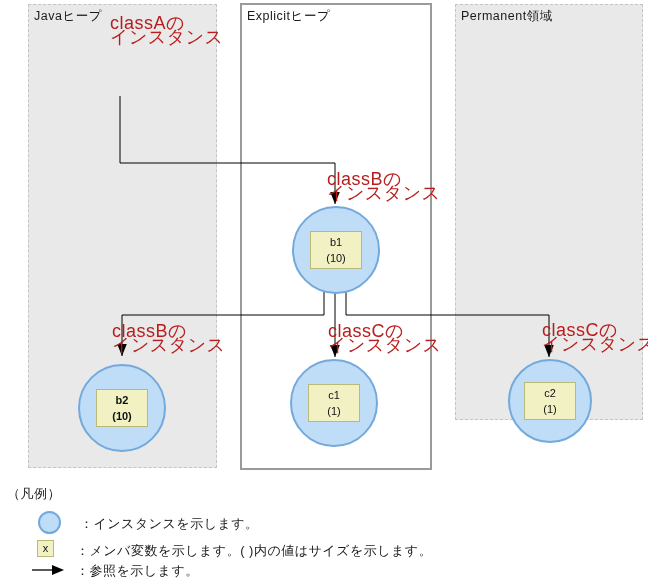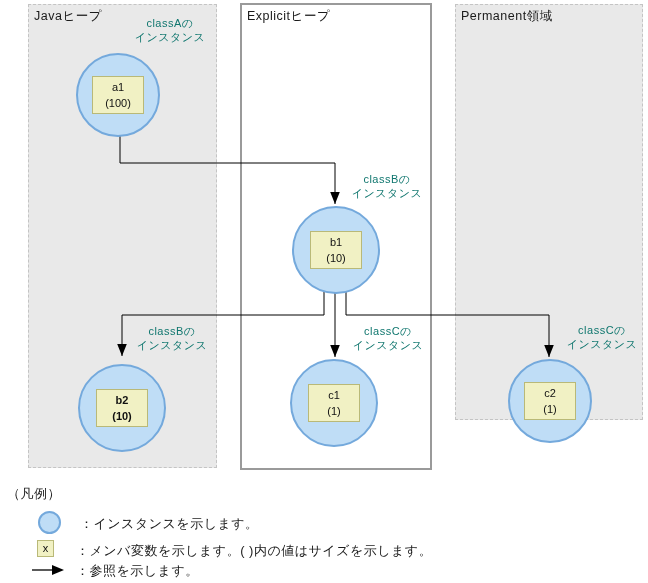--- a/index.html
+++ b/index.html
@@ -33,22 +33,22 @@
   #inst-b1{left:292px;top:206px;width:88px;height:88px;}
   #inst-b2{left:78px;top:364px;width:88px;height:88px;font-weight:bold;}
   #inst-c1{left:290px;top:359px;width:88px;height:88px;}
   #inst-c2{left:508px;top:359px;width:84px;height:84px;}
   .member{position:absolute;left:50%;top:50%;transform:translate(-50%,-50%);
           width:52px;height:38px;box-sizing:border-box;padding-top:2px;
           background:var(--member-fill);border:1px solid var(--member-border);
           text-align:center;font-size:11px;line-height:16px;color:#111;}
 
   
-  .anno{position:absolute;width:120px;text-align:center;font-size:11px;line-height:14px;
-        z-index:4;color:#0f766e;letter-spacing:0.5px;}
+  .anno{position:absolute;width:120px;font-size:18px;line-height:14px;
+        z-index:4;color:#b91c1c;letter-spacing:0.5px;}
   #anno-classA{left:110px;top:16px;}
   #anno-classB-b1{left:327px;top:172px;}
   #anno-classB-b2{left:112px;top:324px;}
   #anno-classC-c1{left:328px;top:324px;}
   #anno-classC-c2{left:542px;top:323px;}
 
   
   #legend-title{position:absolute;left:7px;top:485px;font-size:13px;letter-spacing:0.5px;}
   .legend-text{position:absolute;font-size:13px;letter-spacing:0.5px;white-space:nowrap;margin-left:16px;}
   #legend-instance-text{left:64px;top:515px;}
@@ -81,26 +81,20 @@
       <marker id="ah" viewBox="0 0 10 8" refX="10" refY="4" markerWidth="12" markerHeight="10" markerUnits="userSpaceOnUse" orient="auto">
         <path d="M0,0 L10,4 L0,8 Z" fill="#000"></path>
       </marker>
     </defs>
     <path d="M120 96 L120 163 L335 163 L335 204" fill="none" stroke="#000" stroke-width="1" marker-end="url(#ah)"></path>
     <path d="M324 251 L324 315 L122 315 L122 356" fill="none" stroke="#000" stroke-width="1" marker-end="url(#ah)"></path>
     <path d="M335 251 L335 357" fill="none" stroke="#000" stroke-width="1" marker-end="url(#ah)"></path>
     <path d="M346 251 L346 315 L549 315 L549 357" fill="none" stroke="#000" stroke-width="1" marker-end="url(#ah)"></path>
   </svg>
 
-  <div class="inst" id="inst-a1">
-    <div class="member">
-      <div>a1</div>
-      <div>(100)</div>
-    </div>
-  </div>
   <div class="inst" id="inst-b1">
     <div class="member">
       <div>b1</div>
       <div>(10)</div>
     </div>
   </div>
   <div class="inst" id="inst-b2">
     <div class="member">
       <div>b2</div>
       <div>(10)</div>

